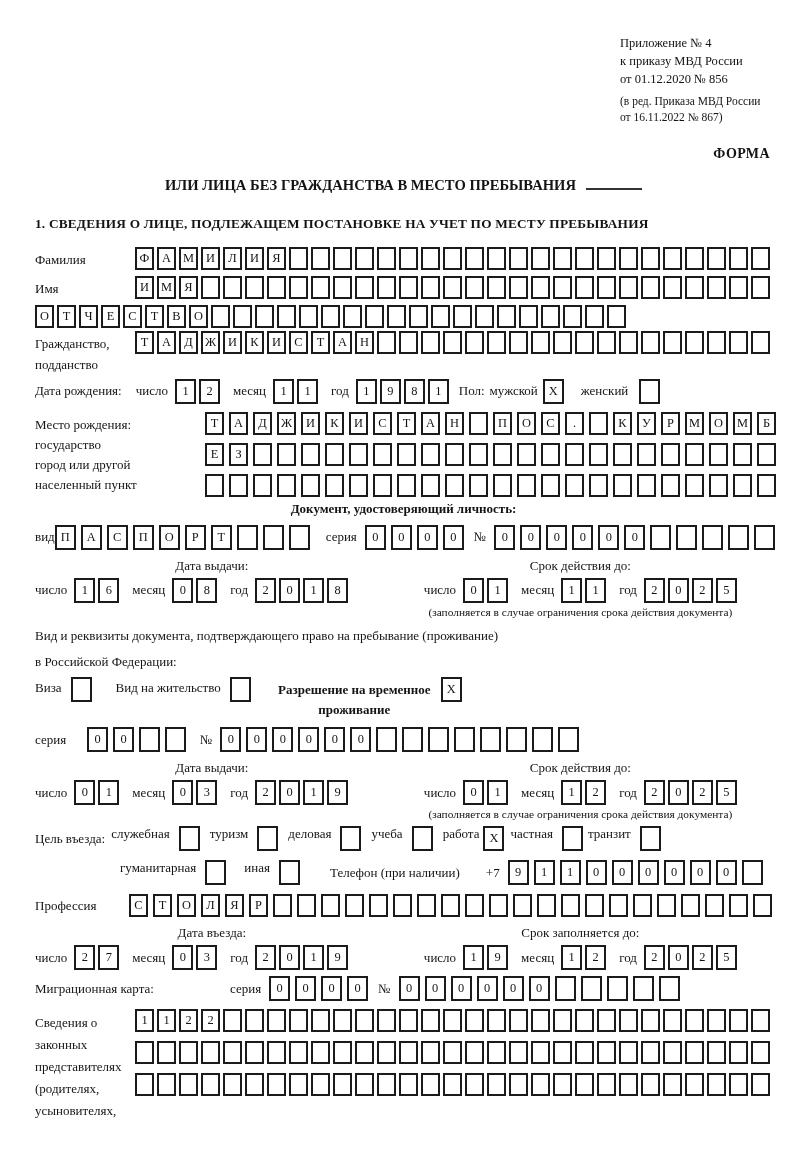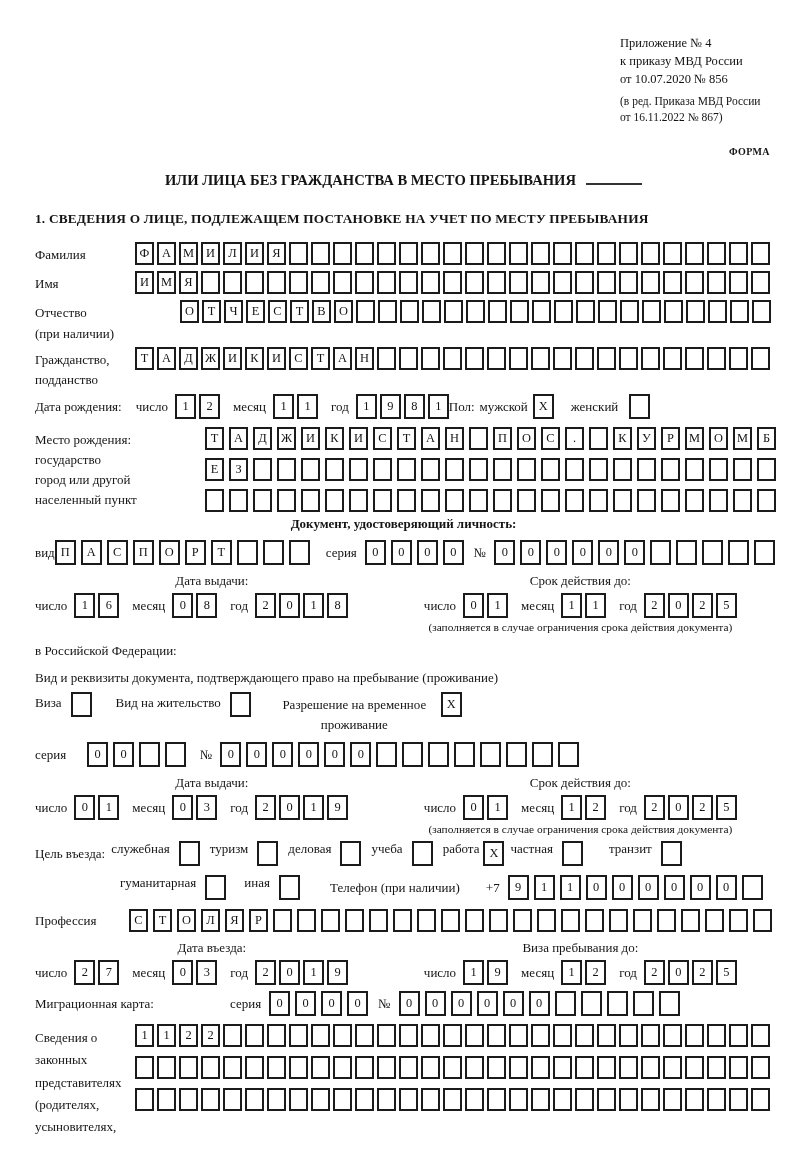--- a/index.html
+++ b/index.html
@@ -6,21 +6,21 @@
   body{
     width:800px;height:1163px;background:#ffffff;color:#141414;
     font-family:"Liberation Serif","DejaVu Serif",serif;font-size:13px;
     overflow:hidden;
   }
   .page{padding:34px 28px 10px 35px;position:relative;}
 
   
   .hdr{margin-left:585px;line-height:1.45;font-size:12.5px;}
   .hdr-small{margin-left:585px;line-height:1.4;font-size:11.5px;margin-top:5px;}
-  .forma{text-align:right;font-weight:bold;font-size:10px;margin:20px 2px 0 0;letter-spacing:.4px;}
+  .forma{text-align:right;font-weight:bold;font-size:14px;margin:20px 2px 0 0;letter-spacing:.4px;}
 
   .title{text-align:center;font-weight:bold;font-size:14.6px;line-height:1.55;margin-top:12px;}
   .title .blank{display:inline-block;width:56px;border-bottom:2px solid #333;height:.9em;margin-left:10px;}
 
   .sec-heading{font-weight:bold;font-size:13.3px;margin:20px 0 15px 0;letter-spacing:.2px;}
 
   .row{display:flex;align-items:flex-start;margin-bottom:6px;}
   .lbl{flex:none;padding-top:3px;line-height:1.55;}
   .w100{width:100px;} .w145{width:145px;} .w170{width:170px;}
 
@@ -42,33 +42,33 @@
   .dg-center{display:flex;justify-content:center;}
   .note{font-size:11.4px;text-align:center;margin-top:3px;}
 
   .center-bold{text-align:center;font-weight:bold;margin:4px 0 8px 0;}
 
   .intro{line-height:1.9;margin-bottom:2px;}
 
   .optrow{display:flex;align-items:flex-start;margin-bottom:8px;}
   .opt{display:flex;align-items:flex-start;gap:9px;}
   .opt .olbl{padding-top:3px;}
-  .optlbl-c{text-align:center;line-height:1.5;padding-top:3px;}
+  .optlbl-c{text-align:center;line-height:1.5;padding-top:3px;font-weight:bold;}
   .wrap150{width:155px;} .wrap175{width:175px;}
   .nowrap{white-space:nowrap;}
 </style>
 </head>
 <body>
 
 <div class="page">
 
   <div class="hdr">
     <div>Приложение № 4</div>
     <div>к приказу МВД России</div>
-    <div>от 10.07.2020 № 856</div>
+    <div>от 01.12.2020 № 856</div>
   </div>
   <div class="hdr-small">
     <div>(в ред. Приказа МВД России</div>
     <div>от 16.11.2022 № 867)</div>
   </div>
 
   <div class="forma">ФОРМА</div>
 
   <div class="title">
     <div><span>ИЛИ ЛИЦА БЕЗ ГРАЖДАНСТВА В МЕСТО ПРЕБЫВАНИЯ</span><span class="blank"></span></div>
@@ -140,24 +140,20 @@
         <span class="box"></span>
         <span class="box"></span>
         <span class="box"></span>
         <span class="box"></span>
         <span class="box"></span>
         <span class="box"></span>
       </div>
   </div>
 
   <div class="row" style="margin-bottom:3px;">
-    <div class="lbl w145">
-      <div>Отчество</div>
-      <div>(при наличии)</div>
-    </div>
     <div class="boxes">
         <span class="box">О</span>
         <span class="box">Т</span>
         <span class="box">Ч</span>
         <span class="box">Е</span>
         <span class="box">С</span>
         <span class="box">Т</span>
         <span class="box">В</span>
         <span class="box">О</span>
         <span class="box"></span>
@@ -234,21 +230,21 @@
           <span class="box">1</span>
         </span>
       <span class="word">год</span>
       <span class="boxes cb">
           <span class="box">1</span>
           <span class="box">9</span>
           <span class="box">8</span>
           <span class="box">1</span>
         </span>
     </div>
-    <div class="dg" style="">
+    <div class="dg" style="margin-left:10px;">
       <span>Пол:</span>
       <span>мужской</span>
       <span class="boxes cb">
           <span class="box">X</span>
         </span>
       <span style="margin-left:12px;">женский</span>
       <span class="boxes cb" style="margin-left:6px;">
           <span class="box"></span>
         </span>
     </div>
@@ -423,22 +419,22 @@
             <span class="box">2</span>
             <span class="box">0</span>
             <span class="box">2</span>
             <span class="box">5</span>
           </span>
       </div>
       <div class="note">(заполняется в случае ограничения срока действия документа)</div>
     </div>
   </div>
 
+  <div class="intro">Вид и реквизиты документа, подтверждающего право на пребывание (проживание)</div>
   <div class="intro">в Российской Федерации:</div>
-  <div class="intro">Вид и реквизиты документа, подтверждающего право на пребывание (проживание)</div>
 
   <div class="optrow" style="margin-top:2px;">
     <div class="opt">
       <span class="olbl">Виза</span>
       <span class="boxes cb">
           <span class="box"></span>
         </span>
     </div>
     <div class="opt" style="margin-left:24px;">
       <span class="olbl">Вид на жительство</span>
@@ -560,21 +556,21 @@
         <span class="boxes cb">
           <span class="box">X</span>
         </span>
       </div>
     <div class="opt" style="margin-left:6px;justify-content:flex-end;">
         <span>частная</span>
         <span class="boxes cb">
           <span class="box"></span>
         </span>
       </div>
-    <div class="opt" style="margin-left:26px;">
+    <div class="opt" style="margin-left:5px;">
         <span>транзит</span>
         <span class="boxes cb">
           <span class="box"></span>
         </span>
       </div>
   </div>
 
   <div class="row" style="align-items:center;margin-bottom:9px;">
     <div class="opt" style="margin-left:85px;">
         <span>гуманитарная</span>
@@ -654,21 +650,21 @@
         <span class="word">год</span>
           <span class="boxes cb">
             <span class="box">2</span>
             <span class="box">0</span>
             <span class="box">1</span>
             <span class="box">9</span>
           </span>
       </div>
     </div>
     <div class="col-r">
-      <div class="dg-head">Виза пребывания до:</div>
+      <div class="dg-head">Срок заполняется до:</div>
       <div class="dg dg-center">
         <span class="word">число</span>
           <span class="boxes cb">
             <span class="box">1</span>
             <span class="box">9</span>
           </span>
         <span class="word">месяц</span>
           <span class="boxes cb">
             <span class="box">1</span>
             <span class="box">2</span>

